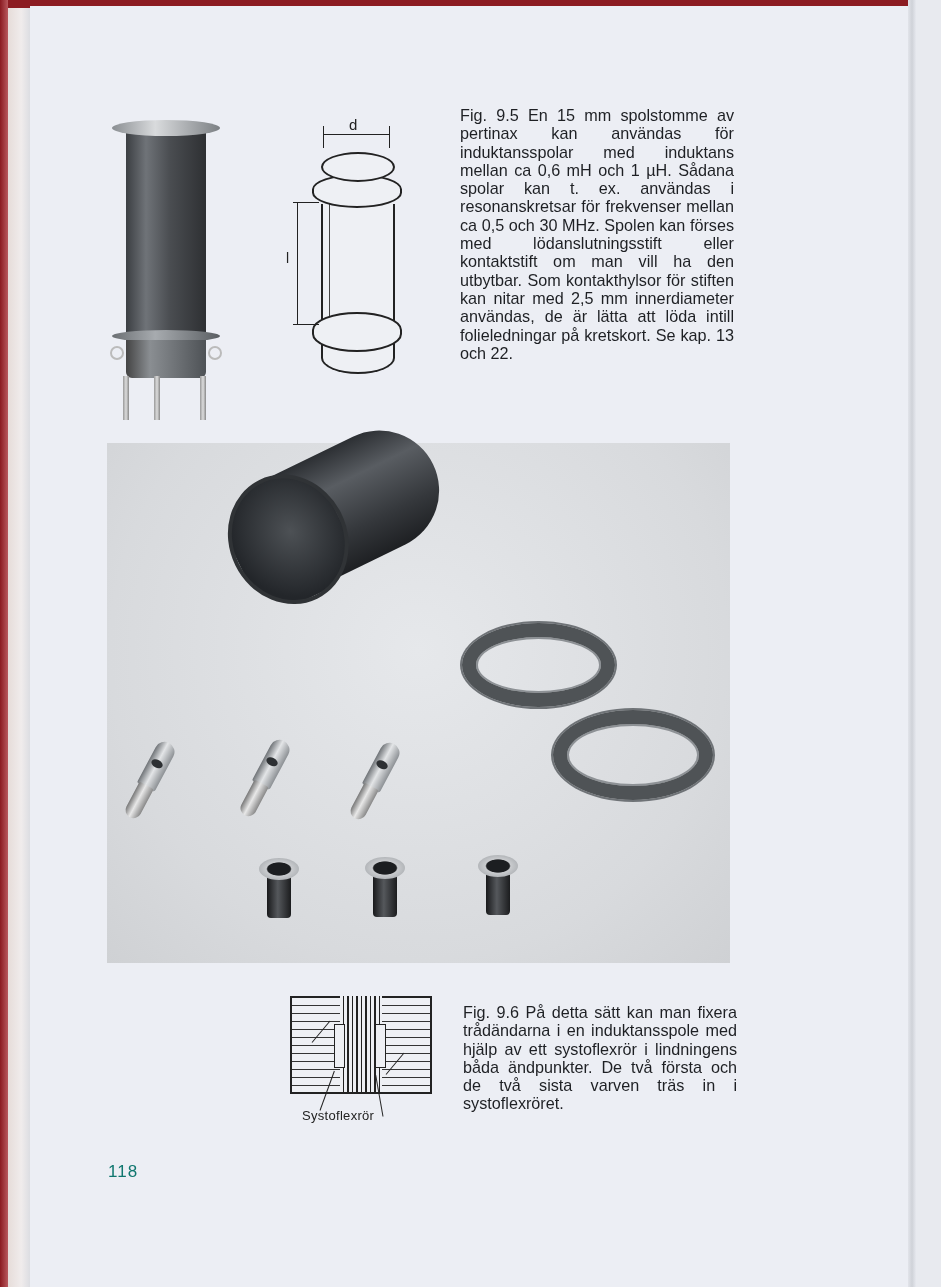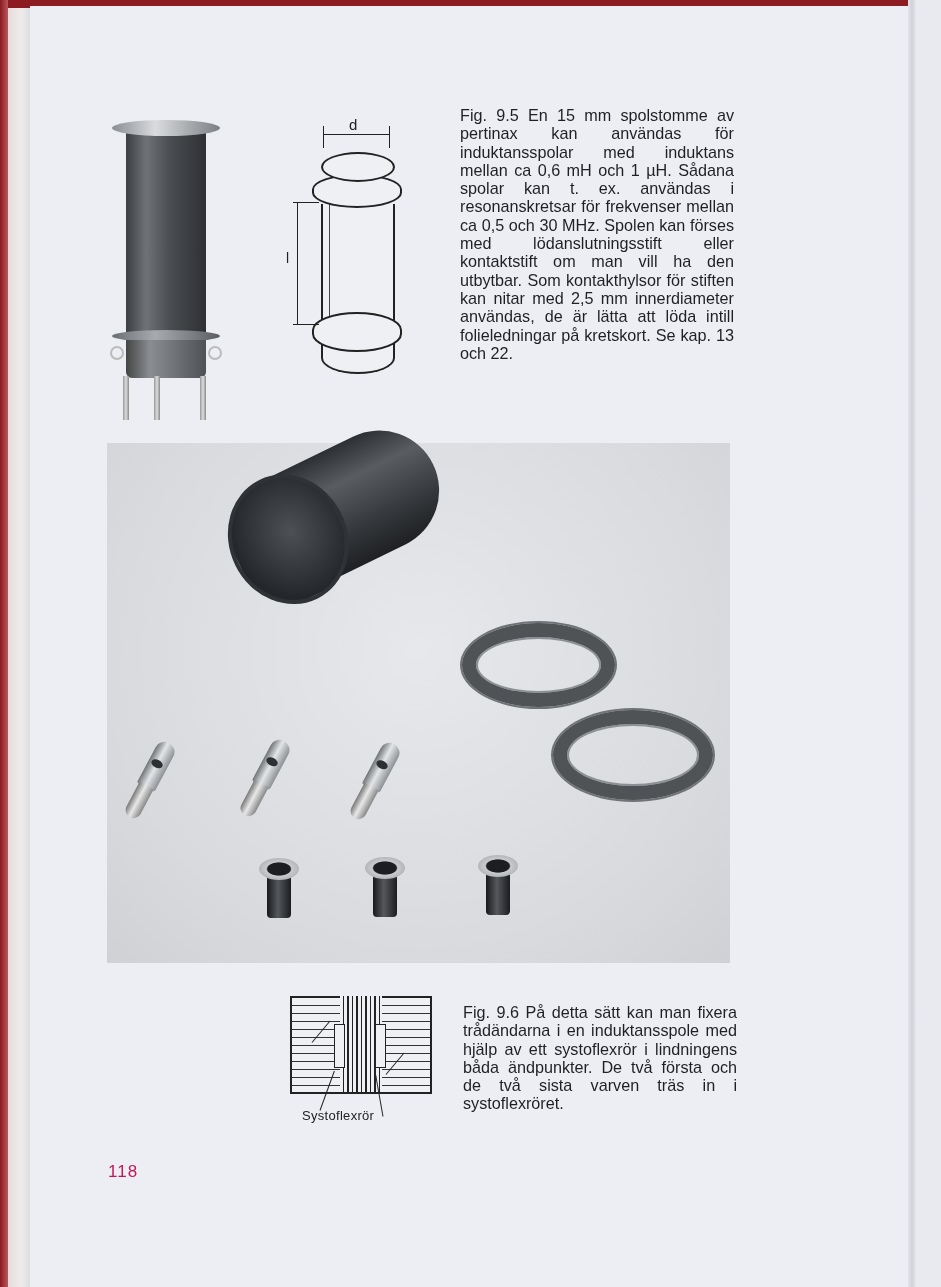--- a/index.html
+++ b/index.html
@@ -9,21 +9,21 @@
   .page-edge{position:absolute;left:8px;top:8px;width:22px;height:1279px;background:linear-gradient(90deg,#e6dcd9,#f0ecec 60%,#dcdde2);}
   .page{position:absolute;left:30px;top:6px;width:880px;height:1281px;background:#eceef4;}
   .gutter-line{position:absolute;left:908px;top:0;width:8px;height:1287px;background:linear-gradient(90deg,#e2e4ea,#cfd2d8,#e6e8ee);}
   .right-page{position:absolute;left:916px;top:0;width:25px;height:1287px;background:#e8eaef;}
 
   .caption{position:absolute;color:#1e2024;font-size:16.2px;line-height:18.3px;text-align:justify;}
   .caption b{font-weight:normal;}
   .cap1{left:460px;top:106px;width:274px;}
   .cap2{left:463px;top:992px;width:274px;margin-top:11px;}
 
-  .page-num{position:absolute;left:108px;top:1162px;font-size:17px;color:#be185d;letter-spacing:1px;}
+  .page-num{position:absolute;left:108px;top:1162px;font-size:17px;color:#0f766e;letter-spacing:1px;}
 
   
   .coil-photo{position:absolute;left:110px;top:118px;width:112px;height:305px;}
   .cp-flange-top{position:absolute;left:2px;top:2px;width:108px;height:16px;border-radius:50%/50%;background:linear-gradient(90deg,#8a8e92,#d9dbdd 40%,#7c8084);}
   .cp-tube{position:absolute;left:16px;top:10px;width:80px;height:210px;background:linear-gradient(90deg,#3b3e42,#6f7378 25%,#4a4d51 55%,#2e3033);}
   .cp-flange-bot{position:absolute;left:2px;top:212px;width:108px;height:12px;border-radius:50%;background:linear-gradient(90deg,#6b6f73,#a7abaf 40%,#5a5e62);}
   .cp-base{position:absolute;left:16px;top:222px;width:80px;height:38px;background:linear-gradient(90deg,#444,#8a8e92 30%,#4e5256);border-radius:0 0 6px 6px;}
   .cp-pin{position:absolute;top:258px;width:6px;height:44px;background:linear-gradient(90deg,#999,#ddd,#888);}
   .cp-hook{position:absolute;top:228px;width:10px;height:10px;border:2px solid #bbb;border-radius:50%;}
 

